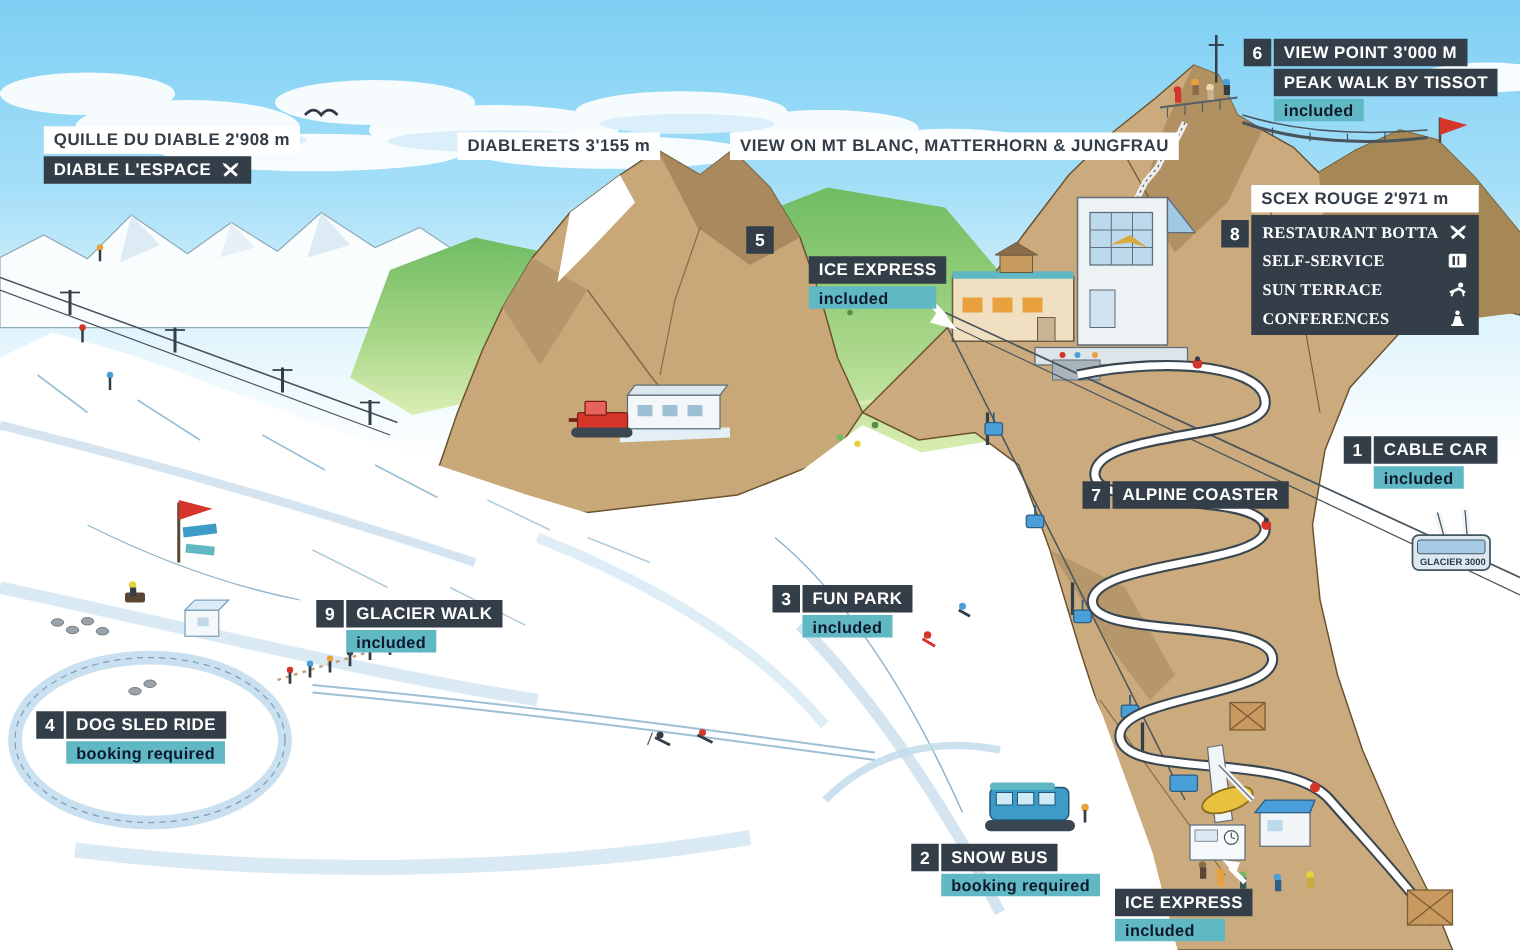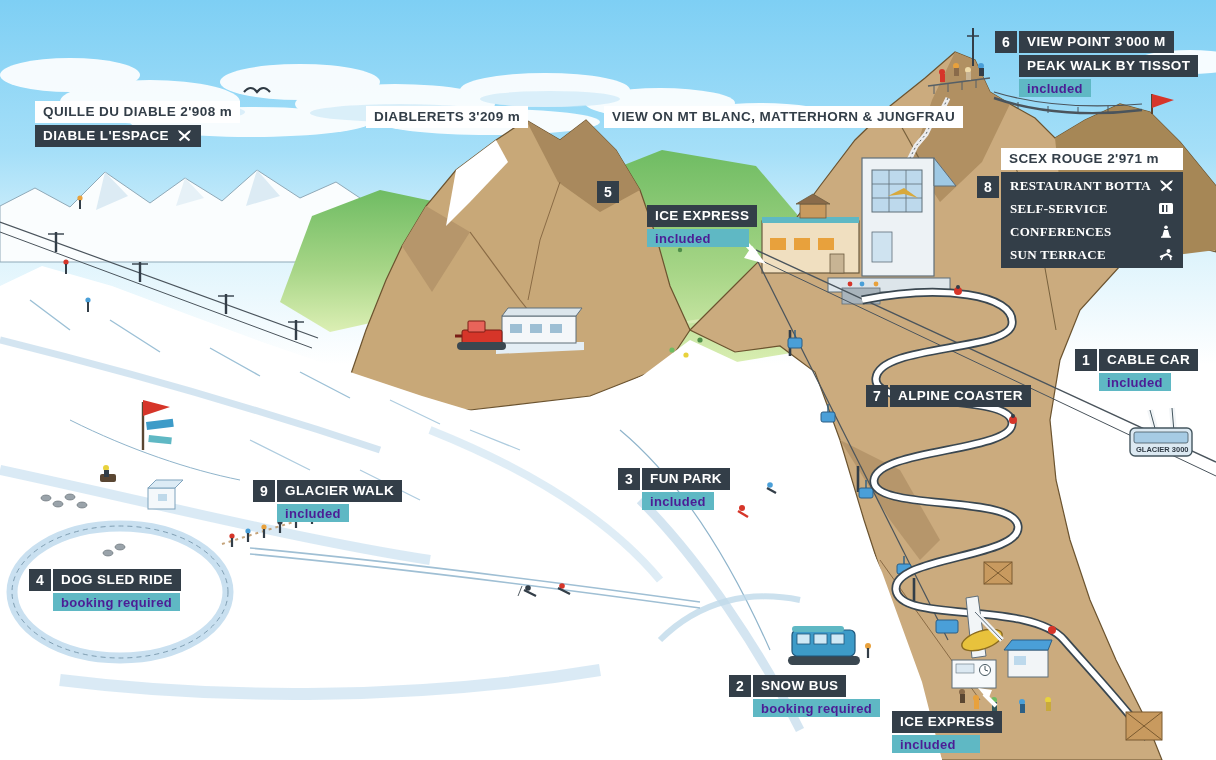--- a/index.html
+++ b/index.html
@@ -20,21 +20,21 @@
     display:flex;align-items:center;justify-content:center;
     font-weight:700;font-size:14px;
   }
   .bar{
     background:var(--navy);color:#fff;font-weight:700;font-size:13.5px;
     letter-spacing:.4px;padding:0 8px;height:22px;display:flex;align-items:center;
     white-space:nowrap;gap:8px;
   }
   .bar.white{background:#fff;color:var(--navy);}
   .status{
-    background:var(--teal);color:#4c1d95;font-weight:700;font-size:13px;
+    background:var(--teal);color:#0f172a;font-weight:700;font-size:13px;
     letter-spacing:.3px;padding:0 8px;height:18px;display:flex;align-items:center;
     white-space:nowrap;
   }
   .indent{margin-left:24px;}
   .panel{background:var(--navy);width:182px;padding:2px 0;position:relative;}
   .prow{
     display:flex;justify-content:space-between;align-items:center;height:23px;
     padding:0 9px;color:#fff;font-weight:700;font-size:13px;letter-spacing:.3px;white-space:nowrap;font-family:Liberation Serif, serif;
   }
   .panel .num.abs{position:absolute;left:-24px;top:4px;}
@@ -431,24 +431,24 @@
           <svg width="15" height="14" viewBox="0 0 15 14">
               <path d="M2.5 2.5 L12.5 11.5 M12.5 2.5 L2.5 11.5" stroke="#fff" stroke-width="2.2"></path>
               <path d="M1.5 1.5 L4.5 4.5 M13.5 1.5 L10.5 4.5" stroke="#fff" stroke-width="1.1"></path>
             </svg>
         </span>
       </div>
     </div>
   </div>
 
   <div class="lbl" style="left:366px;top:106px">
-    <div class="bar white">DIABLERETS 3'209 m</div>
-  </div>
-
-  <div class="lbl" style="left:604px;top:106px">
+    <div class="bar white">DIABLERETS 3'155 m</div>
+  </div>
+
+  <div class="lbl" style="left:584px;top:106px">
     <div class="bar white">VIEW ON MT BLANC, MATTERHORN &amp; JUNGFRAU</div>
   </div>
 
   <div class="lbl" style="left:995px;top:31px">
     <div class="row">
       <div class="num">6</div>
       <div class="bar">VIEW POINT 3'000 M</div>
     </div>
     <div class="row indent">
         <div class="bar">PEAK WALK BY TISSOT</div>
@@ -475,39 +475,39 @@
         <span>SELF-SERVICE</span>
         <span class="ic">
           <svg width="16" height="13" viewBox="0 0 16 13">
               <rect x="1" y="1" width="14" height="11" rx="1.5" fill="#fff"></rect>
               <rect x="4" y="3" width="2" height="7" fill="#333E48"></rect>
               <rect x="8" y="3" width="1.4" height="7" fill="#333E48"></rect>
             </svg>
         </span>
       </div>
       <div class="prow">
+        <span>SUN TERRACE</span>
+        <span class="ic">
+          <svg width="16" height="13" viewBox="0 0 16 13">
+              <circle cx="10.5" cy="3" r="2" fill="#fff"></circle>
+              <path d="M2 9 L9 6 L14 9" stroke="#fff" stroke-width="2" fill="none"></path>
+              <path d="M3 12 L5 8 M13 12 L12 8" stroke="#fff" stroke-width="1.4"></path>
+            </svg>
+        </span>
+      </div>
+      <div class="prow">
         <span>CONFERENCES</span>
         <span class="ic">
           <svg width="14" height="13" viewBox="0 0 14 13">
               <circle cx="7" cy="2.2" r="1.8" fill="#fff"></circle>
               <path d="M3 12 L5 5 L9 5 L11 12 Z" fill="#fff"></path>
               <rect x="2" y="11.4" width="10" height="1.4" fill="#fff"></rect>
             </svg>
         </span>
       </div>
-      <div class="prow">
-        <span>SUN TERRACE</span>
-        <span class="ic">
-          <svg width="16" height="13" viewBox="0 0 16 13">
-              <circle cx="10.5" cy="3" r="2" fill="#fff"></circle>
-              <path d="M2 9 L9 6 L14 9" stroke="#fff" stroke-width="2" fill="none"></path>
-              <path d="M3 12 L5 8 M13 12 L12 8" stroke="#fff" stroke-width="1.4"></path>
-            </svg>
-        </span>
-      </div>
     </div>
   </div>
 
   <div class="lbl" style="left:597px;top:181px">
     <div class="row">
       <div class="num">5</div>
     </div>
     <div class="row" style="margin-left:50px">
         <div class="bar">ICE EXPRESS</div>
       </div>

